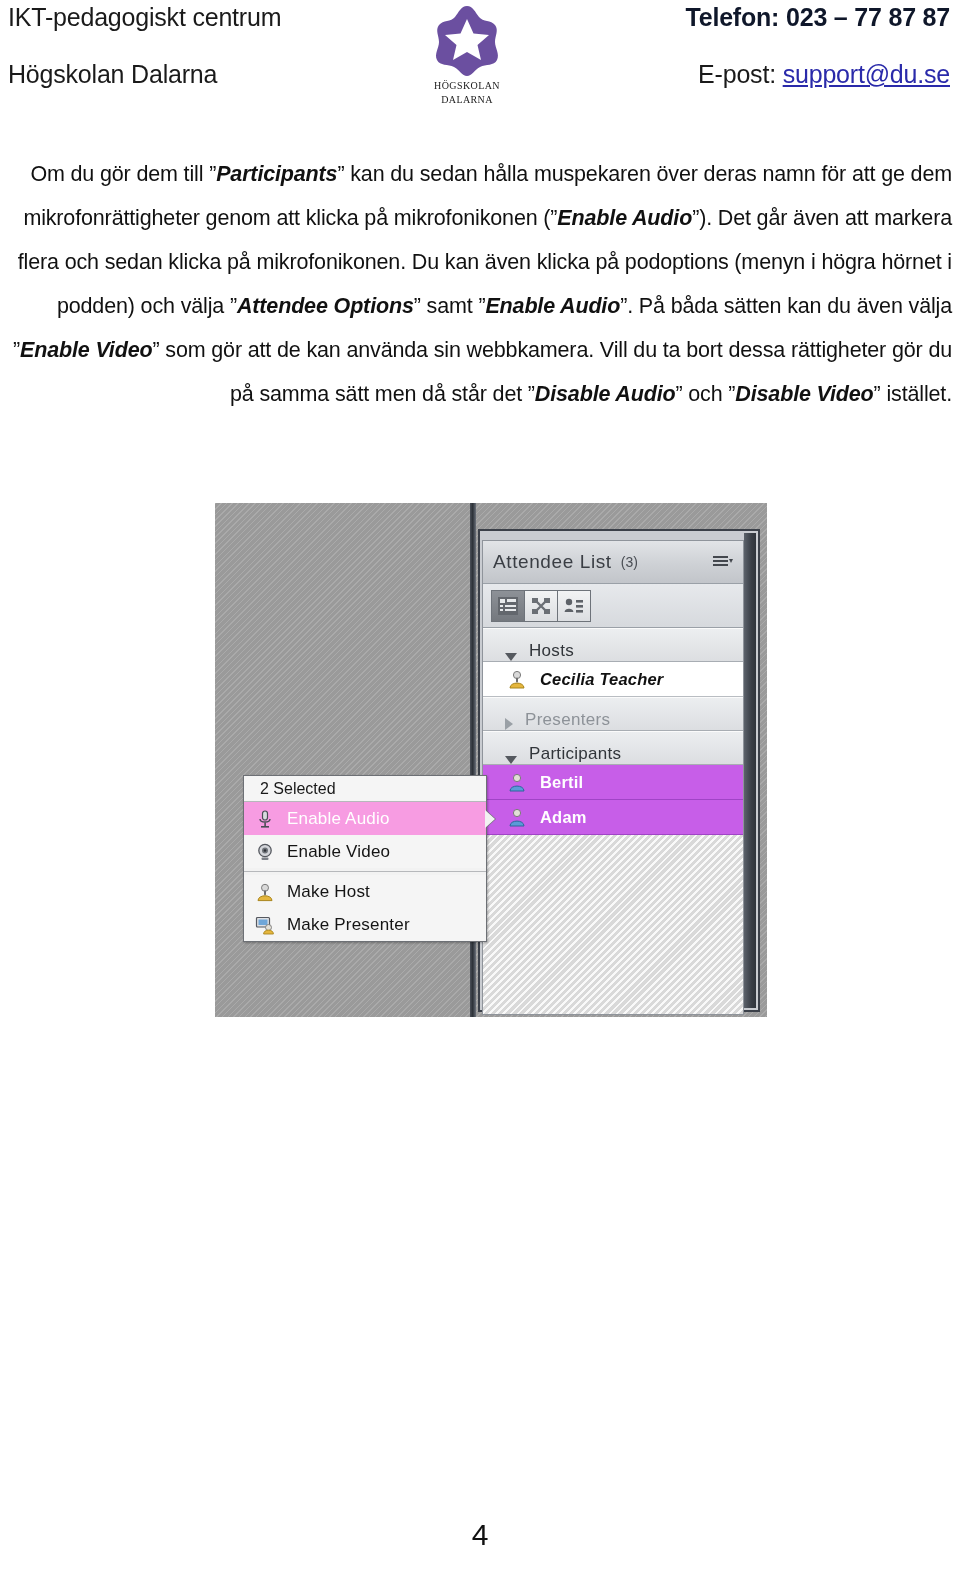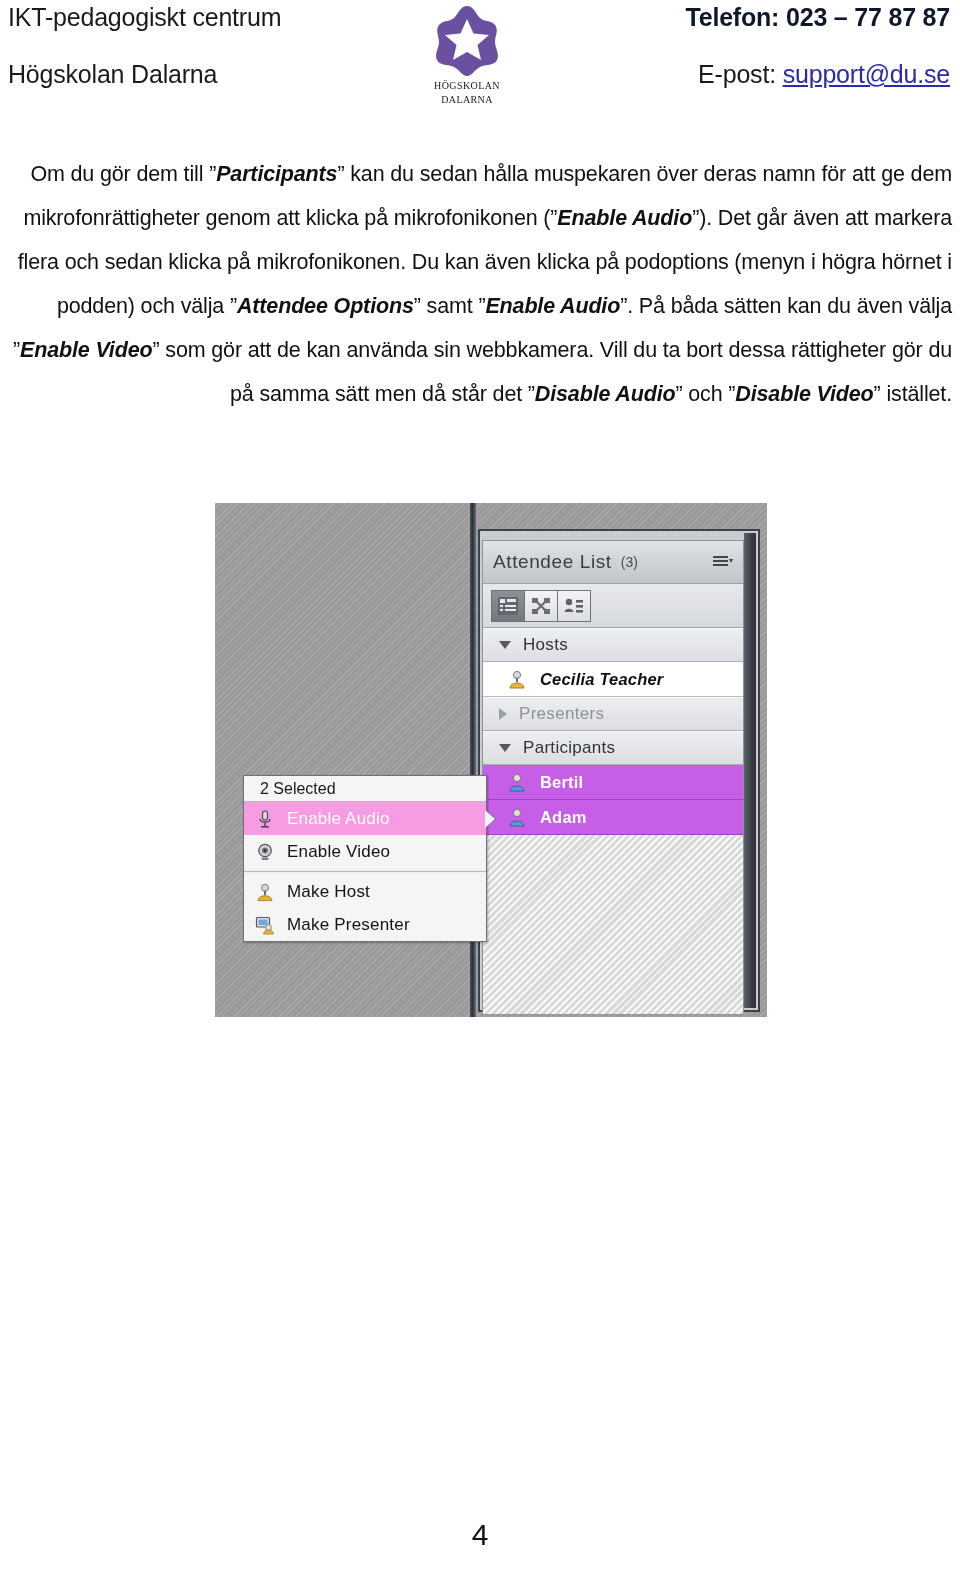--- a/index.html
+++ b/index.html
@@ -196,22 +196,22 @@
     background: linear-gradient(to bottom, #8d9197 0%, #74787e 100%);
   }
 
   
   .grp {
     height: 34px;
     background: linear-gradient(to bottom, #eceef0 0%, #dcdee1 100%);
     border-bottom: 1px solid #a8adb3;
     border-top: 1px solid #fbfbfb;
     display: flex;
-    align-items: center;
-    padding-left: 16px;
+    align-items: flex-end;
+    padding-left: 22px;
     box-sizing: border-box;
   }
   .grp-label {
     font-size: 17px;
     color: #31353a;
     margin-left: 12px;
     letter-spacing: 0.3px;
   }
   .grp.collapsed .grp-label { color: #8d9298; }
   .tri-down {

